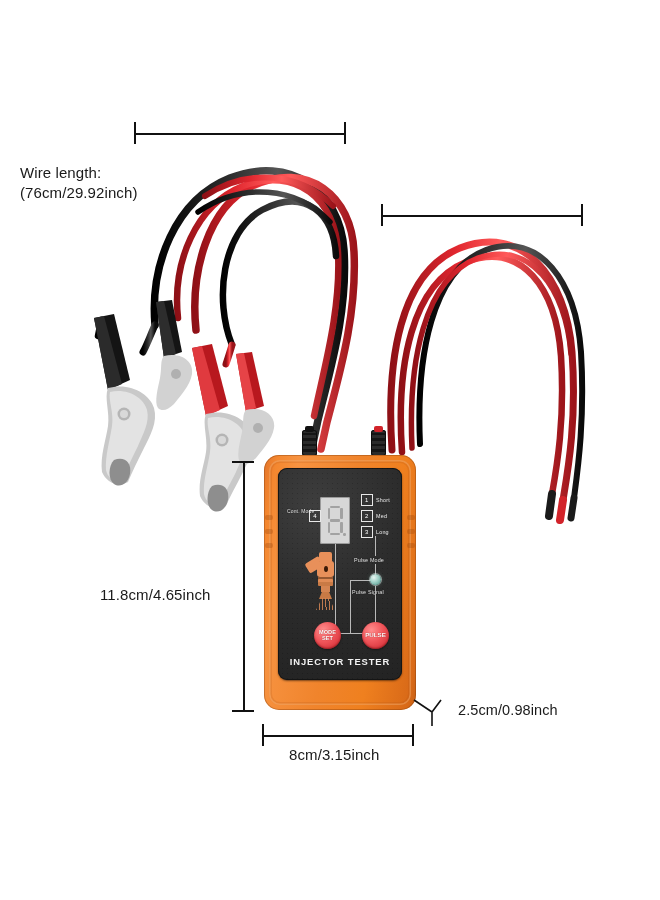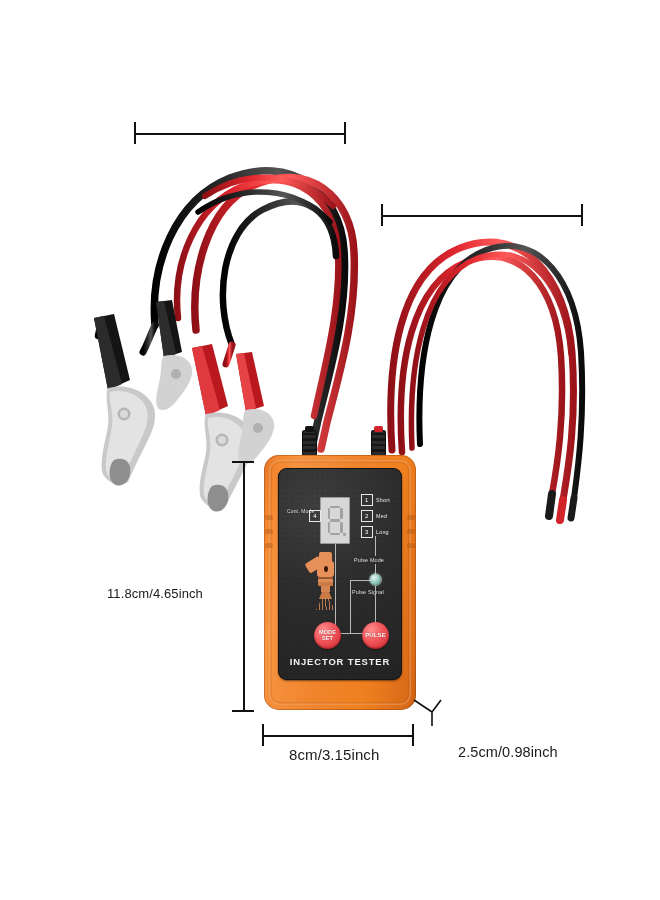--- a/index.html
+++ b/index.html
@@ -7,23 +7,23 @@
     width:660px;height:900px;background:#ffffff;
     font-family:"Liberation Sans", sans-serif;
     color:#111;overflow:hidden;position:relative;
   }
   .stage{position:absolute;inset:0;width:660px;height:900px;}
 
   
   .ann{position:absolute;font-size:15px;line-height:1.35;color:#1a1a1a;white-space:pre;letter-spacing:.1px;}
   .ann-left{left:20px;top:163px;}
   .ann-right{left:372px;top:168px;font-size:14.5px;}
-  .ann-h{left:107px;top:585px;font-size:13px;}
+  .ann-h{left:100px;top:585px;font-size:15px;}
   .ann-w{left:289px;top:745px;font-size:15px;}
-  .ann-t{left:458px;top:701px;font-size:14.5px;margin-top:42px;}
+  .ann-t{left:458px;top:701px;font-size:14.5px;}
 
   
   .dimline{position:absolute;background:#111;}
   .dl-h{height:1.6px;}
   .dl-v{width:1.6px;}
   .tick{position:absolute;background:#111;}
   .tick-v{width:1.6px;height:22px;}
   .tick-h{height:1.6px;width:22px;}
 
   
@@ -390,17 +390,19 @@
   <span class="tick tick-h" id="dim-height-t2"></span>
 
   <span class="dimline dl-h" id="dim-width-line"></span>
   <span class="tick tick-v" id="dim-width-t1"></span>
   <span class="tick tick-v" id="dim-width-t2"></span>
 
   <svg class="wires" viewBox="0 0 660 900">
     <path d="M414,700 L432,712 M441,700 L432,712 M432,712 L432,726" stroke="#111" stroke-width="1.6" fill="none"></path>
   </svg>
 
+  <div class="ann ann-left">Wire length:
+(76cm/29.92inch)</div>
   <div class="ann ann-h">11.8cm/4.65inch</div>
   <div class="ann ann-w">8cm/3.15inch</div>
   <div class="ann ann-t">2.5cm/0.98inch</div>
 
 </div>
 
 </body></html>

